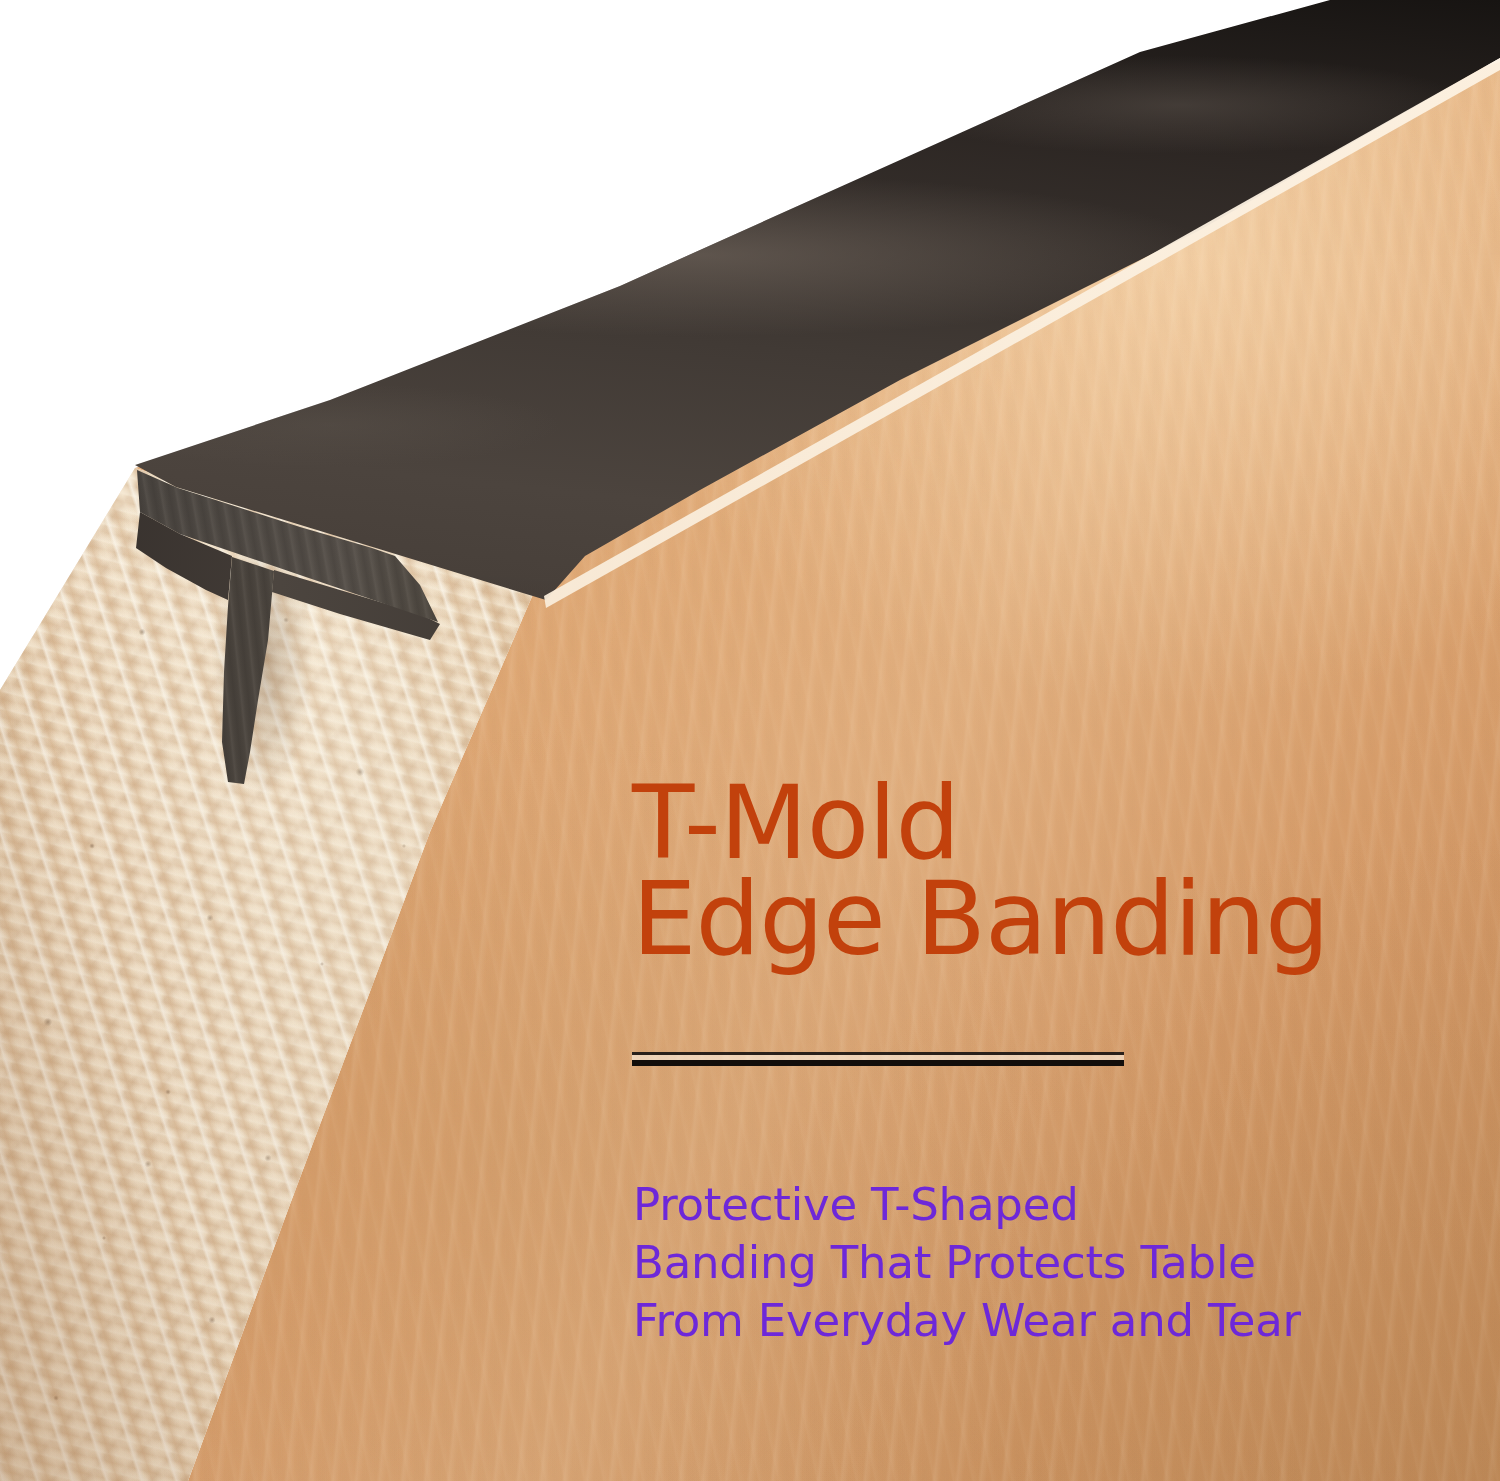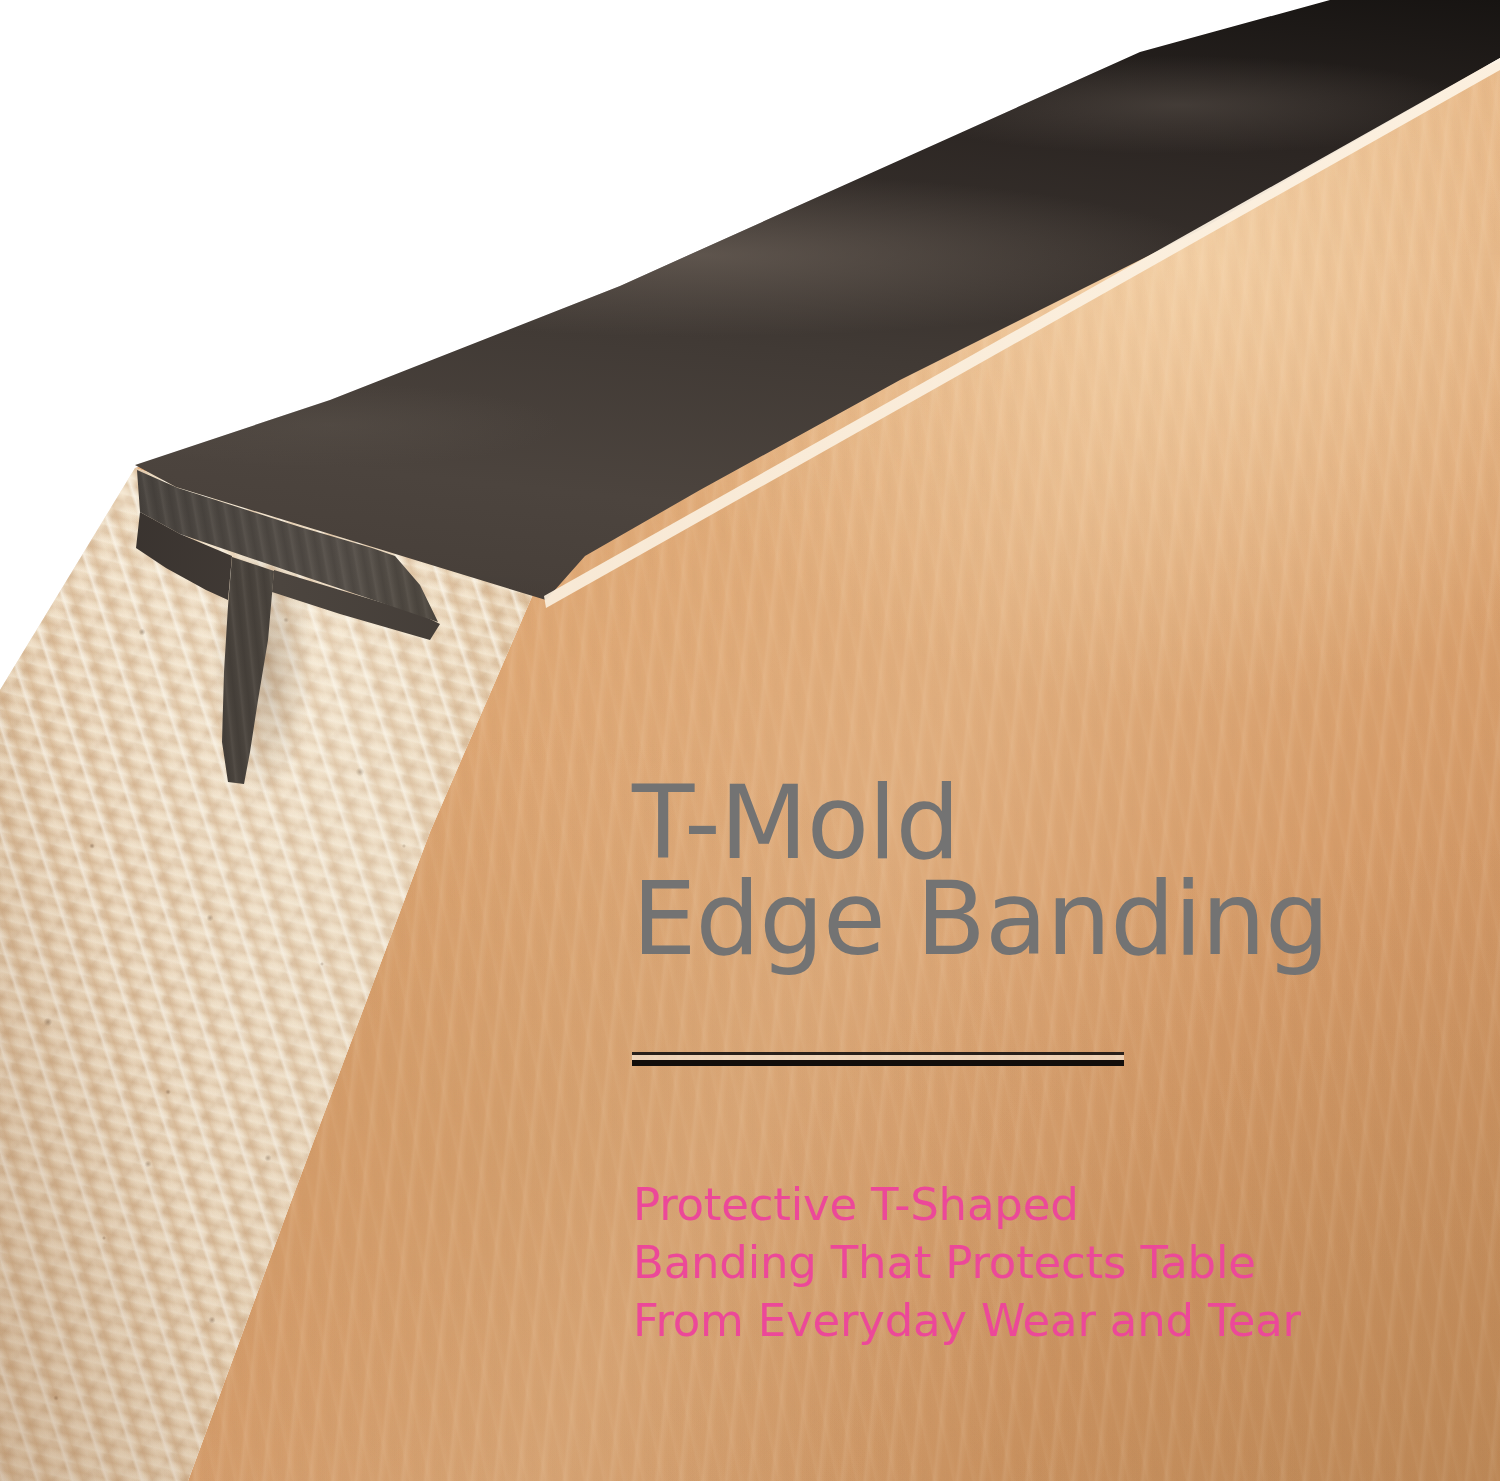--- a/index.html
+++ b/index.html
@@ -466,21 +466,21 @@
     top: 775px;
     width: 820px;
   }
   .headline {
     margin: 0;
     font-family: "DejaVu Sans", sans-serif;
     font-weight: 400;
     font-size: 102px;
     line-height: 96px;
     letter-spacing: -1px;
-    color: #737373;
+    color: #c2410c;
     white-space: pre-line;
   }
   .rule-group {
     position: absolute;
     left: 632px;
     top: 1052px;
     width: 492px;
   }
   .rule-thin {
     height: 3px;
@@ -499,21 +499,21 @@
     position: absolute;
     left: 633px;
     top: 1176px;
     width: 790px;
     margin: 0;
     font-family: "DejaVu Sans", sans-serif;
     font-weight: 400;
     font-size: 45px;
     line-height: 58px;
     letter-spacing: -0.2px;
-    color: #ec4899;
+    color: #6d28d9;
     white-space: pre-line;
   }
 </style>
 </head>
 <body>
 
 <div id="stage">
 
   <div id="photo">
 

